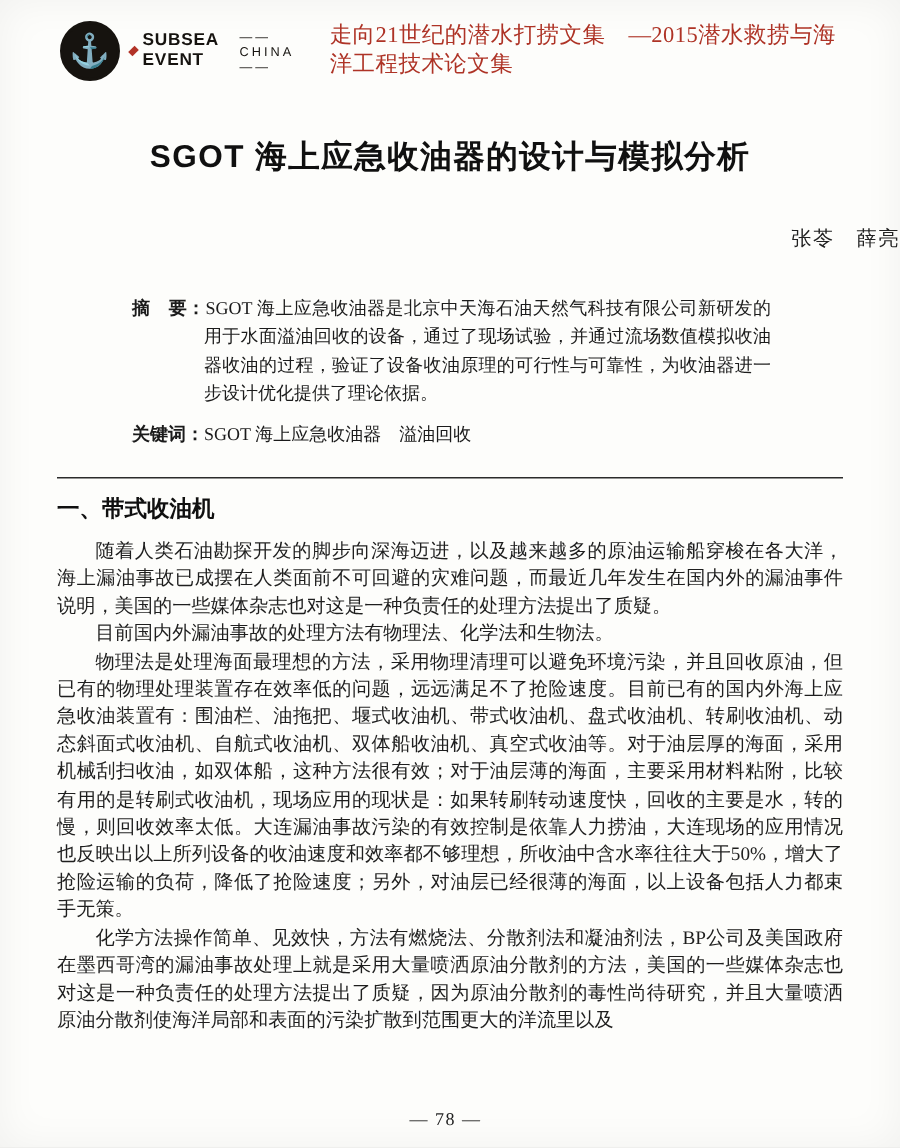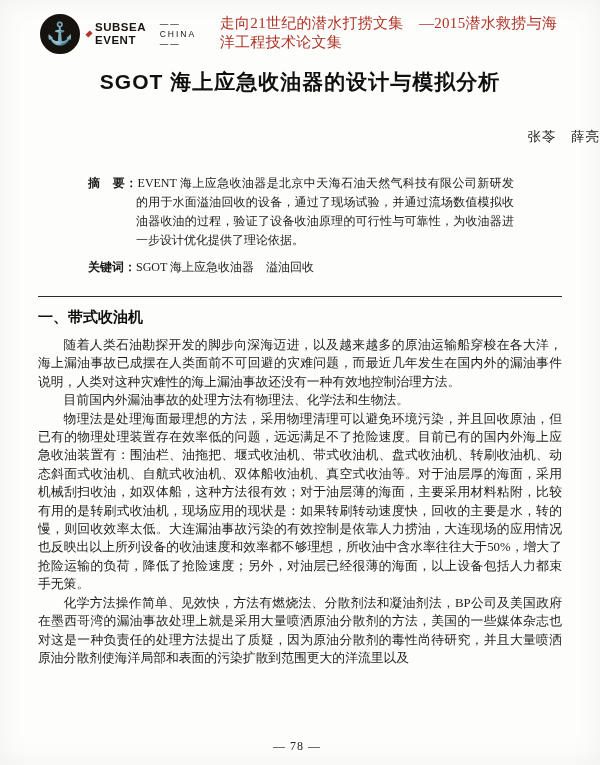--- a/index.html
+++ b/index.html
@@ -21,21 +21,21 @@
     font-family:"Liberation Sans",sans-serif;font-weight:bold;font-size:11.5px;
     letter-spacing:0.5px;color:#16130f;display:flex;align-items:center;gap:4px;
   }
   .red-diamond{width:6px;height:6px;background:#b23327;transform:rotate(45deg);display:inline-block;}
   .logo-sub{
     font-family:"Liberation Sans",sans-serif;font-size:8.5px;letter-spacing:2px;
     color:#16130f;margin-top:2px;
   }
   .series{font-size:15px;color:#ae3326;margin-top:0;letter-spacing:0.3px;text-align:left;}
   .title{
-    margin-top:14px;text-align:center;font-family:"Liberation Sans","DejaVu Sans",sans-serif;
+    margin-top:36px;text-align:center;font-family:"Liberation Sans","DejaVu Sans",sans-serif;
     font-weight:bold;font-size:21px;letter-spacing:1px;color:#101010;
   }
   .authors{margin-top:32px;text-align:right;font-size:13.5px;letter-spacing:1px;color:#222;}
   .abstract-wrap{margin:28px 86px 0 88px;}
   .abstract{font-size:12px;line-height:19px;text-align:justify;padding-left:4em;text-indent:-4em;margin:0;}
   .abs-label{font-weight:bold;}
   .keywords{font-size:12px;margin:9px 0 0 0;}
   .kw-label{font-weight:bold;}
   .rule{border:none;border-top:1.5px solid #2b2b2b;margin:20px 38px 0 38px;}
   .section-heading{
@@ -66,30 +66,30 @@
       </div>
     </div>
     <div class="series">走向21世纪的潜水打捞文集　—2015潜水救捞与海洋工程技术论文集</div>
   </div>
 
   <div class="title">SGOT 海上应急收油器的设计与模拟分析</div>
 
   <div class="authors">张苓　薛亮</div>
 
   <div class="abstract-wrap">
-    <p class="abstract"><span class="abs-label">摘　要：</span><span>EVENT 海上应急收油器是北京中天海石油天然气科技有限公司新研发的用于水面溢油回收的设备，通过了现场试验，并通过流场数值模拟收油器收油的过程，验证了设备收油原理的可行性与可靠性，为收油器进一步设计优化提供了理论依据。</span></p>
+    <p class="abstract"><span class="abs-label">摘　要：</span><span>SGOT 海上应急收油器是北京中天海石油天然气科技有限公司新研发的用于水面溢油回收的设备，通过了现场试验，并通过流场数值模拟收油器收油的过程，验证了设备收油原理的可行性与可靠性，为收油器进一步设计优化提供了理论依据。</span></p>
     <p class="keywords"><span class="kw-label">关键词：</span><span>SGOT 海上应急收油器　溢油回收</span></p>
   </div>
 
   <hr class="rule">
 
   <div class="section-heading">一、带式收油机</div>
 
   <div class="body-text">
-    <p>随着人类石油勘探开发的脚步向深海迈进，以及越来越多的原油运输船穿梭在各大洋，海上漏油事故已成摆在人类面前不可回避的灾难问题，而最近几年发生在国内外的漏油事件说明，人类对这种灾难性的海上漏油事故还没有一种有效地控制治理方法。</p>
+    <p>随着人类石油勘探开发的脚步向深海迈进，以及越来越多的原油运输船穿梭在各大洋，海上漏油事故已成摆在人类面前不可回避的灾难问题，而最近几年发生在国内外的漏油事件说明，美国的一些媒体杂志也对这是一种负责任的处理方法提出了质疑。</p>
     <p>目前国内外漏油事故的处理方法有物理法、化学法和生物法。</p>
     <p>物理法是处理海面最理想的方法，采用物理清理可以避免环境污染，并且回收原油，但已有的物理处理装置存在效率低的问题，远远满足不了抢险速度。目前已有的国内外海上应急收油装置有：围油栏、油拖把、堰式收油机、带式收油机、盘式收油机、转刷收油机、动态斜面式收油机、自航式收油机、双体船收油机、真空式收油等。对于油层厚的海面，采用机械刮扫收油，如双体船，这种方法很有效；对于油层薄的海面，主要采用材料粘附，比较有用的是转刷式收油机，现场应用的现状是：如果转刷转动速度快，回收的主要是水，转的慢，则回收效率太低。大连漏油事故污染的有效控制是依靠人力捞油，大连现场的应用情况也反映出以上所列设备的收油速度和效率都不够理想，所收油中含水率往往大于50%，增大了抢险运输的负荷，降低了抢险速度；另外，对油层已经很薄的海面，以上设备包括人力都束手无策。</p>
     <p>化学方法操作简单、见效快，方法有燃烧法、分散剂法和凝油剂法，BP公司及美国政府在墨西哥湾的漏油事故处理上就是采用大量喷洒原油分散剂的方法，美国的一些媒体杂志也对这是一种负责任的处理方法提出了质疑，因为原油分散剂的毒性尚待研究，并且大量喷洒原油分散剂使海洋局部和表面的污染扩散到范围更大的洋流里以及</p>
   </div>
 
   <div class="page-number">— 78 —</div>
 
 </div>
 
 </body></html>

